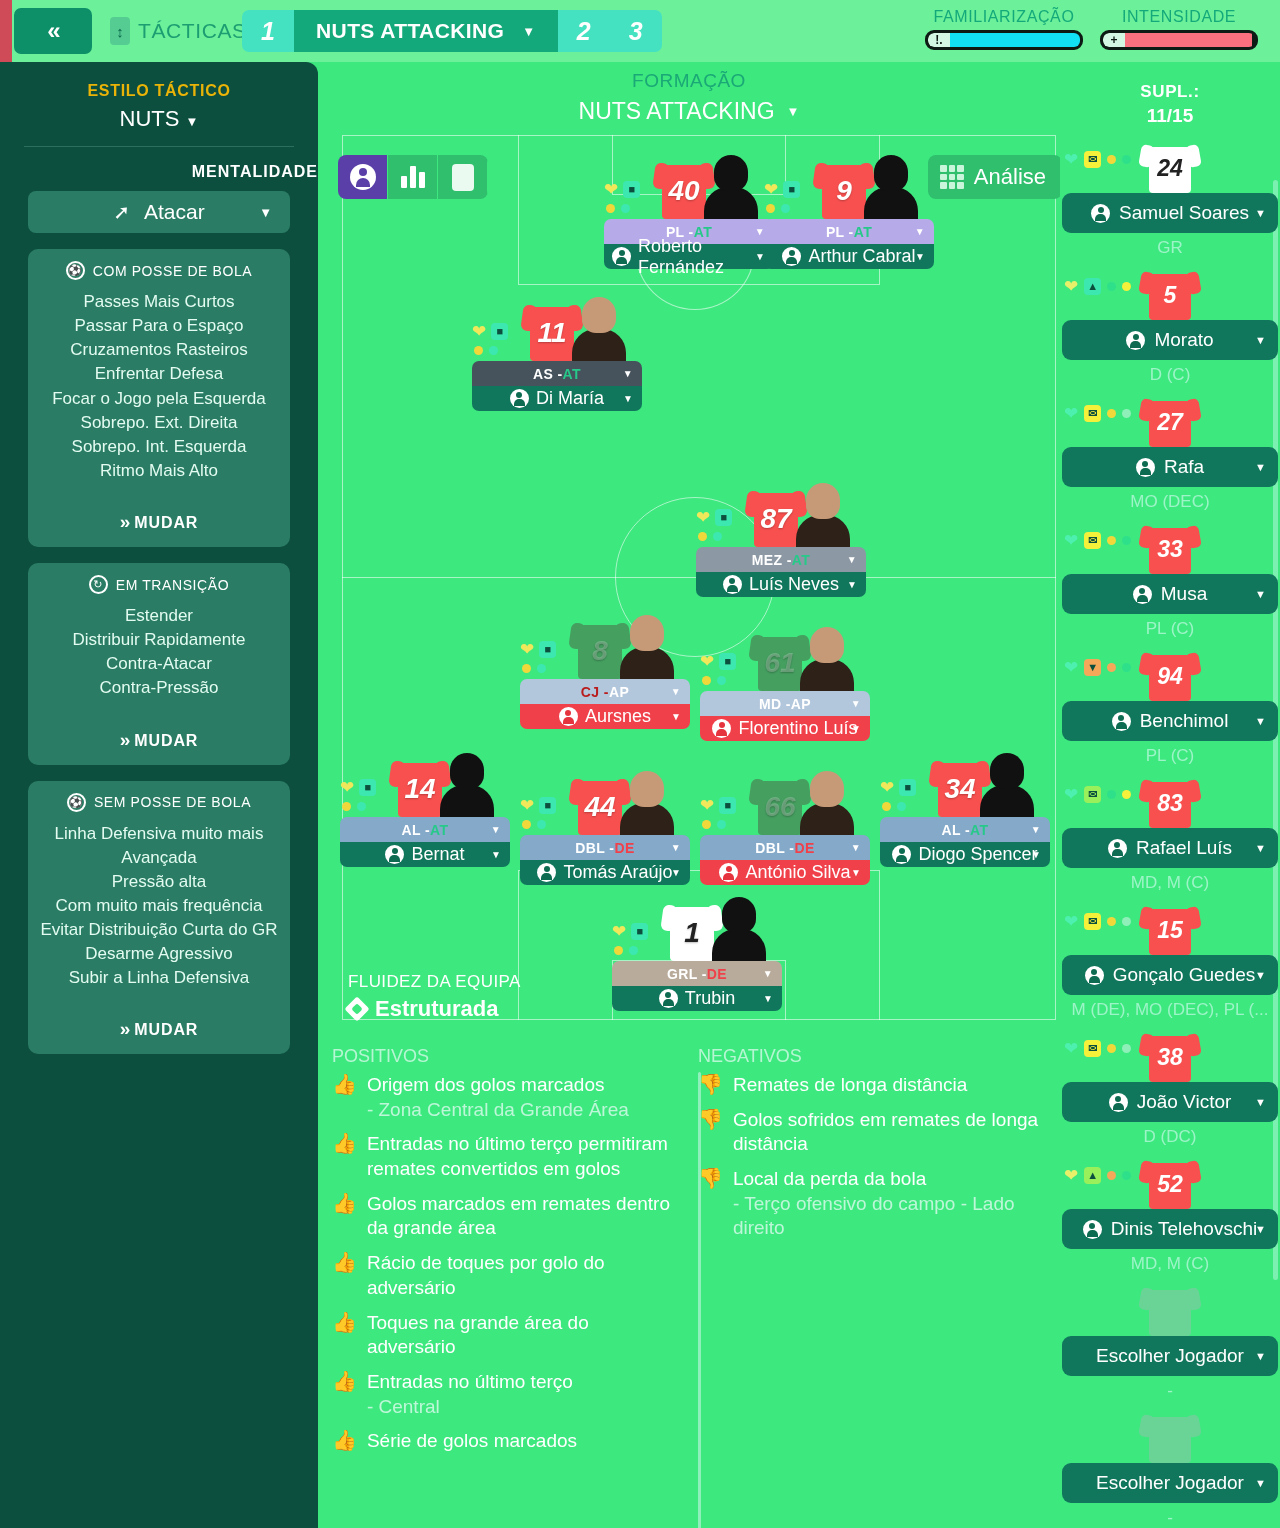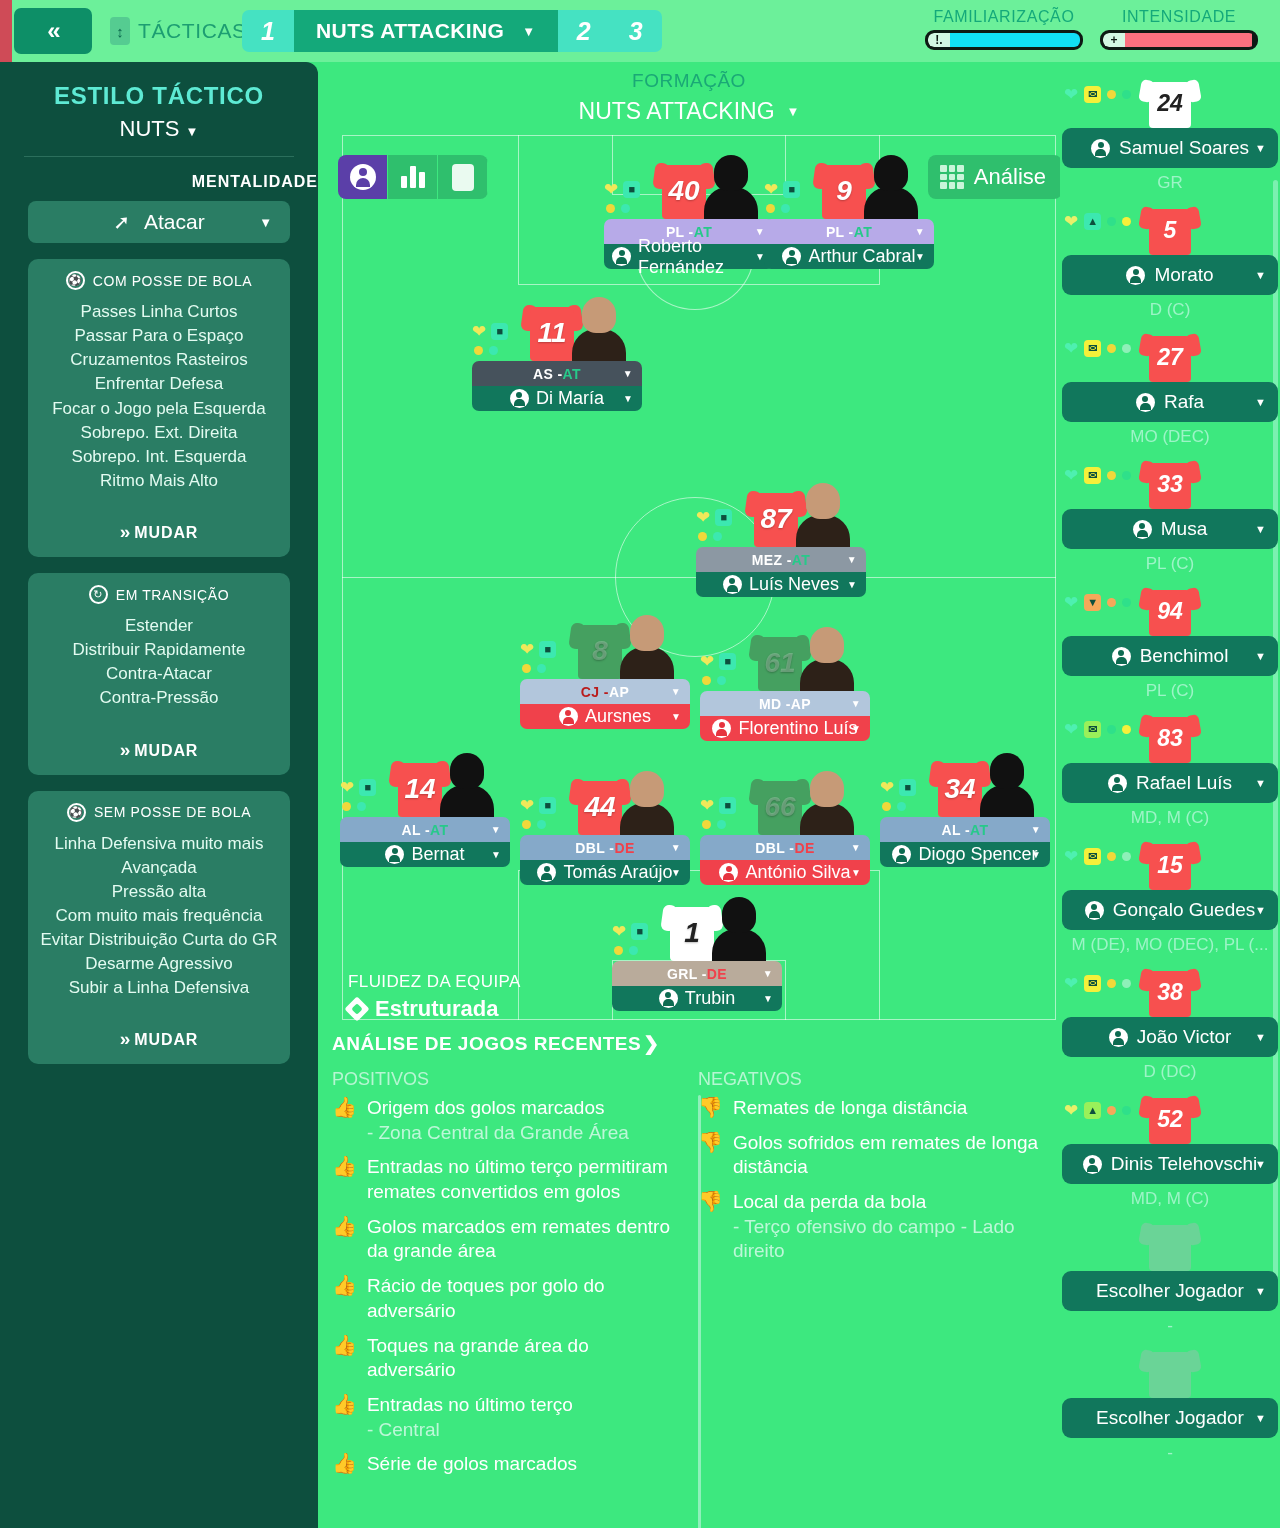--- a/index.html
+++ b/index.html
@@ -78,21 +78,21 @@
   
   #sidebar {
     position: absolute; left: 0; top: 62px; width: 318px; height: 1466px;
     background: #0d4f3e;
     border-top-right-radius: 12px;
     z-index: 20;
   }
   .style-head {
     padding: 20px 0 0 0; text-align: center;
   }
-  .style-head .t1 { color: #5eead4; font-size: 24px; font-weight: bold; letter-spacing: 0.7px; text-align: center; }
+  .style-head .t1 { color: #eab308; font-size: 16px; font-weight: bold; letter-spacing: 0.7px; text-align: center; }
   .style-head .t2 { color: #ffffff; font-size: 22px; margin-top: 6px; }
   .divider { height: 1px; background: #2b6f5c; margin: 14px 24px 0 24px; }
   .mentalidade-label {
     text-align: right; color: #ffffff; font-size: 16px; font-weight: bold;
     letter-spacing: 1px; margin-top: 16px;
   }
   .mentalidade-box {
     margin: 10px 28px 0 28px; height: 42px; background: #2a7d64;
     border-radius: 8px; display: flex; align-items: center; justify-content: center;
     gap: 14px; position: relative; cursor: pointer;
@@ -362,21 +362,21 @@
     <span style="color:#fff;font-size:20px;">➚</span>
     <span class="ment-txt">Atacar</span>
     <span class="ment-caret">▼</span>
   </div>
   <div id="sidebar-panels">
       <div class="panel">
         <div class="panel-head">
        <span class="circ-icon">⚽</span>
        <span>COM POSSE DE BOLA</span>
      </div>
-     <div class="panel-line">Passes Linha Curtos</div>
+     <div class="panel-line">Passes Mais Curtos</div>
         <div class="panel-line">Passar Para o Espaço</div>
         <div class="panel-line">Cruzamentos Rasteiros</div>
         <div class="panel-line">Enfrentar Defesa</div>
         <div class="panel-line">Focar o Jogo pela Esquerda</div>
         <div class="panel-line">Sobrepo. Ext. Direita</div>
         <div class="panel-line">Sobrepo. Int. Esquerda</div>
         <div class="panel-line">Ritmo Mais Alto</div>
      <div class="mudar"><span class="chev">»</span>MUDAR</div>
       </div>
       <div class="panel">
@@ -860,24 +860,20 @@
       <div class="fl1">FLUIDEZ DA EQUIPA</div>
       <div class="fl2">
         <span class="diamond"></span>
         <span>Estruturada</span>
       </div>
     </div>
   </div>
 </div>
 
 <div id="analysis">
-  <div class="an-title">
-    <span>ANÁLISE DE JOGOS RECENTES</span>
-    <span>❯</span>
-  </div>
   <div class="an-cols">
     <div class="an-col">
       <div class="an-head">POSITIVOS</div>
       <div id="pos-list">
           <div class="an-item">
             <span class="thumb" style="color:#4be89b">👍</span>
        <span class="an-txt"><span>Origem dos golos marcados</span><br><span class="an-sub"> - Zona Central da Grande Área</span></span>
           </div>
           <div class="an-item">
             <span class="thumb" style="color:#19e045">👍</span>
@@ -920,20 +916,24 @@
           <div class="an-item">
             <span class="thumb" style="color:#f58634">👎</span>
        <span class="an-txt"><span>Local da perda da bola</span><br><span class="an-sub"> - Terço ofensivo do campo - Lado direito</span></span>
           </div>
         </div>
     </div>
   </div>
 </div>
 
 <div id="bench">
+  <div class="bench-head">
+    <div class="b1">SUPL.:</div>
+    <div class="b2">11/15</div>
+  </div>
   <div id="bench-list">
       <div class="bench-item">
         <div class="b-kitrow">
           <div class="b-status">
          <span class="heart" style="color:#4ef0b0">❤</span>
          <span class="sqico" style="background:#f5f03a">✉</span>
          <span class="dot" style="background:#f0d83a"></span>
          <span class="dot" style="background:#2fe08a"></span>
        </div>
           <div class="b-shirt">

